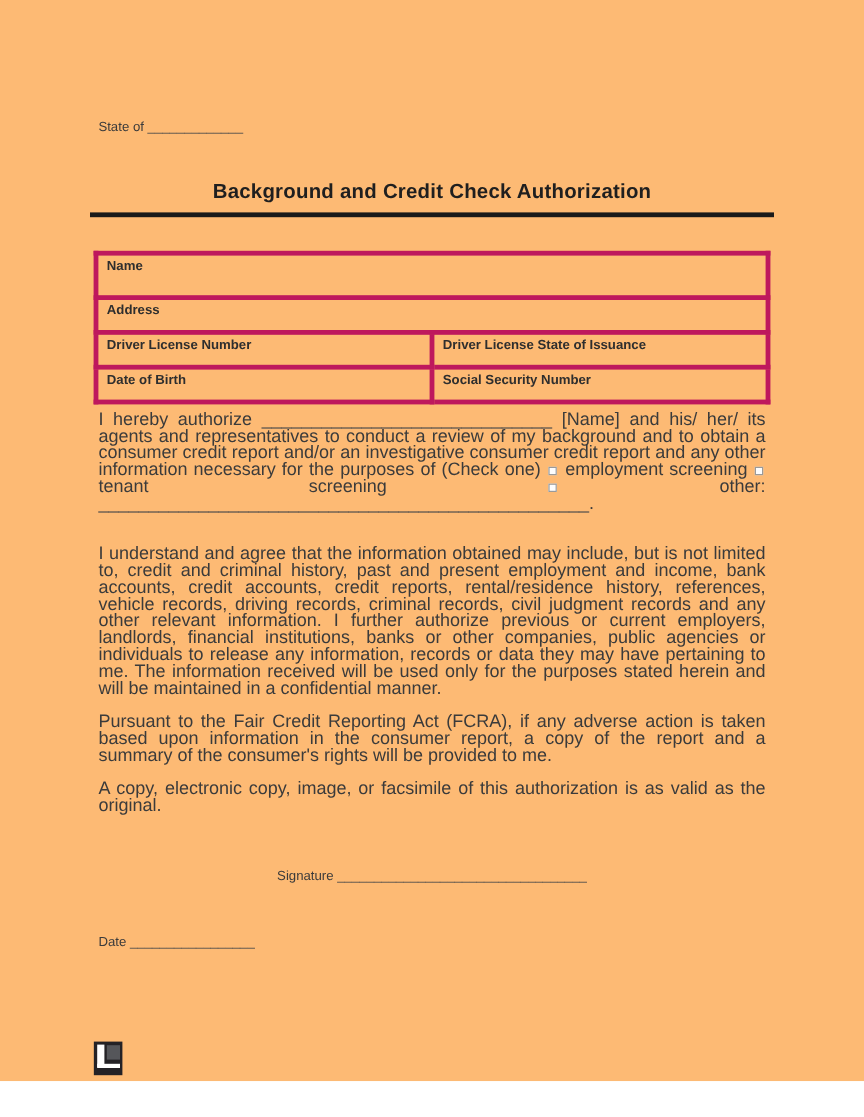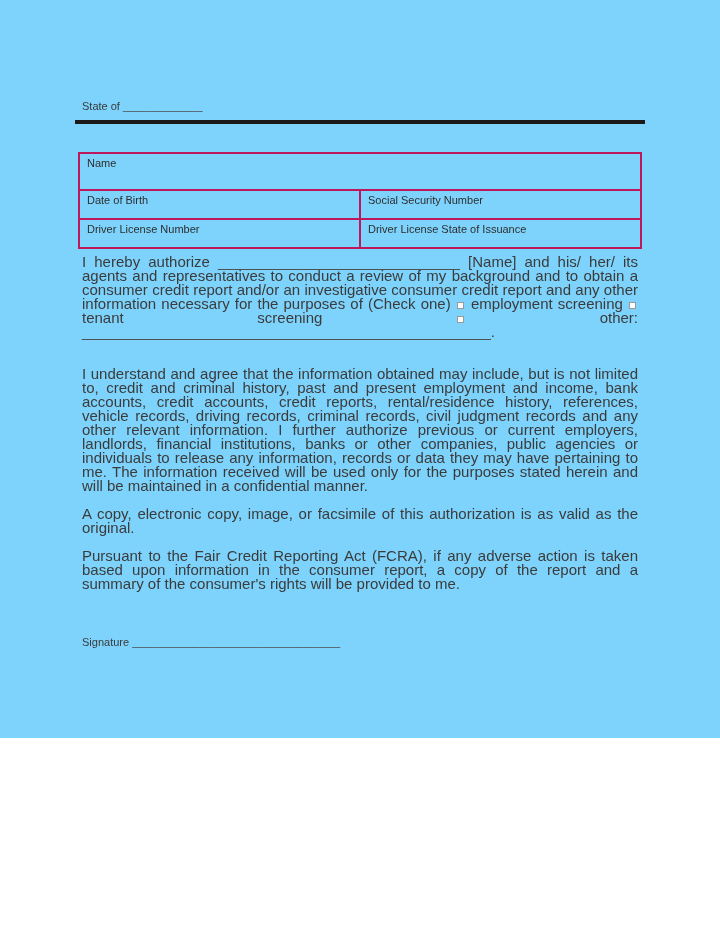--- a/index.html
+++ b/index.html
@@ -1,21 +1,21 @@
 <!DOCTYPE html>
 <html><head>
 <meta charset="utf-8">
 <style>
   * { box-sizing: border-box; }
   html, body { margin: 0; padding: 0; background: #ffffff; }
   .page {
     position: relative;
     width: 720px;
-    height: 738px;
-    background: #7dd3fc;
+    height: 901px;
+    background: #fdba74;
     font-family: "Liberation Sans", sans-serif;
     color: #3b3b3b;
     padding: 0 82px;
     overflow: hidden;
   }
   .state-line {
     padding-top: 99px;
     font-size: 11px;
     line-height: 14px;
     color: #3b3b3b;
@@ -38,23 +38,23 @@
   }
   table.info-table {
     margin-top: 28px;
     margin-left: -4px;
     width: 564px;
     border-collapse: collapse;
     table-layout: fixed;
   }
   table.info-table { border: 2px solid #2b2b2b; }
   table.info-table td {
-    border: 2px solid #be185d;
+    border: 4px solid #be185d;
     font-size: 11px;
-    font-weight: normal;
+    font-weight: bold;
     color: #2e2e2e;
     padding: 3px 7px;
     vertical-align: top;
   }
   td.h-tall  { height: 37px; }
   td.h-med   { height: 29px; }
   td.h-short { height: 26px; }
   .para {
     margin: 0;
     font-size: 15px;
@@ -68,82 +68,90 @@
   .p-copy  { margin-top: 14px; }
   .blank { letter-spacing: 0; white-space: nowrap; color: #4a4a4a; }
   .cb {
     display: inline-block;
     width: 7px;
     height: 7px;
     border: 1px solid #9a9a9a;
     background: #fdfdfd;
     margin: 0 2px 0 1px;
   }
-  .sig-line  { margin-top: 44px; font-size: 11px; line-height: 14px; }
+  .sig-line  { margin-top: 44px; font-size: 11px; line-height: 14px; text-align: center; }
   .date-line { margin-top: 41px; font-size: 11px; line-height: 14px; }
   .logo {
     position: absolute;
     left: 78px;
     top: 867px;
     width: 26px;
     height: 30px;
   }
 </style>
 </head>
 <body>
 
 <div class="page">
 
   <div class="state-line">
     <span>State of</span>
     <span class="blank">_____________</span>
   </div>
 
+  <div class="doc-title">Background and Credit Check Authorization</div>
   <div class="title-rule"></div>
 
   <table class="info-table">
     <tbody>
         <tr>
       <td class="h-tall" colspan="2">Name</td>
     </tr>
     <tr>
-      <td class="h-med">Date of Birth</td>
-      <td class="h-med">Social Security Number</td>
+      <td class="h-med" colspan="2">Address</td>
     </tr>
     <tr>
       <td class="h-med">Driver License Number</td>
       <td class="h-med">Driver License State of Issuance</td>
+    </tr>
+    <tr>
+      <td class="h-med">Date of Birth</td>
+      <td class="h-med">Social Security Number</td>
     </tr>
   </tbody>
     </table>
 
   <p class="para p-auth">
     <span>I hereby authorize</span>
     <span class="blank">_____________________________</span>
     <span>[Name] and his/ her/ its agents and representatives to conduct a review of my background and to obtain a consumer credit report and/or an investigative consumer credit report and any other information necessary for the purposes of (Check one)</span>
     <span class="cb"></span>
     <span>employment screening</span>
     <span class="cb"></span>
     <span>tenant screening</span>
     <span class="cb"></span>
     <span>other:</span>
     <span class="blank">_________________________________________________</span><span>.</span>
   </p>
 
   <p class="para p-info">I understand and agree that the information obtained may include, but is not limited to, credit and criminal history, past and present employment and income, bank accounts, credit accounts, credit reports, rental/residence history, references, vehicle records, driving records, criminal records, civil judgment records and any other relevant information. I further authorize previous or current employers, landlords, financial institutions, banks or other companies, public agencies or individuals to release any information, records or data they may have pertaining to me. The information received will be used only for the purposes stated herein and will be maintained in a confidential manner.</p>
 
+  <p class="para p-fcra">Pursuant to the Fair Credit Reporting Act (FCRA), if any adverse action is taken based upon information in the consumer report, a copy of the report and a summary of the consumer's rights will be provided to me.</p>
+
   <p class="para p-copy">A copy, electronic copy, image, or facsimile of this authorization is as valid as the original.</p>
-
-  <p class="para p-fcra">Pursuant to the Fair Credit Reporting Act (FCRA), if any adverse action is taken based upon information in the consumer report, a copy of the report and a summary of the consumer's rights will be provided to me.</p>
 
   <div class="sig-line">
     <span>Signature</span>
     <span class="blank">__________________________________</span>
   </div>
 
+  <div class="date-line">
+    <span>Date</span>
+    <span class="blank">_________________</span>
+  </div>
 
   <div class="logo">
     <svg width="26" height="30" viewBox="0 0 26 30" xmlns="http://www.w3.org/2000/svg">
       <rect x="0" y="1" width="24" height="28" fill="#242226"></rect>
       <rect x="3" y="3.5" width="6" height="19" fill="#ffffff"></rect>
       <rect x="11" y="4" width="11" height="12" fill="#55565a"></rect>
       <rect x="3" y="19.5" width="19" height="3.5" fill="#ffffff"></rect>
     </svg>
   </div>
 

